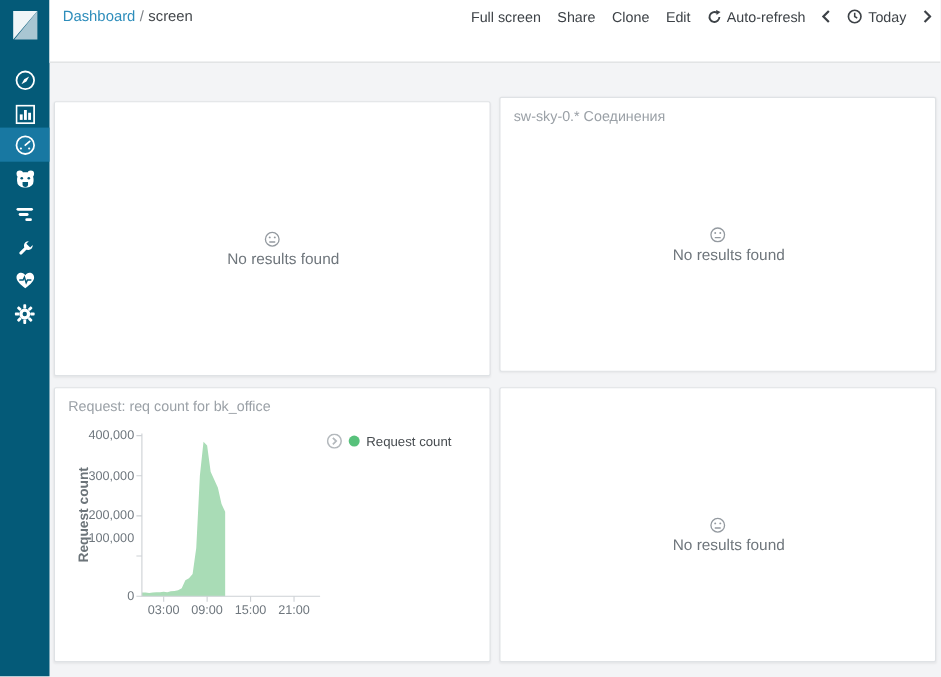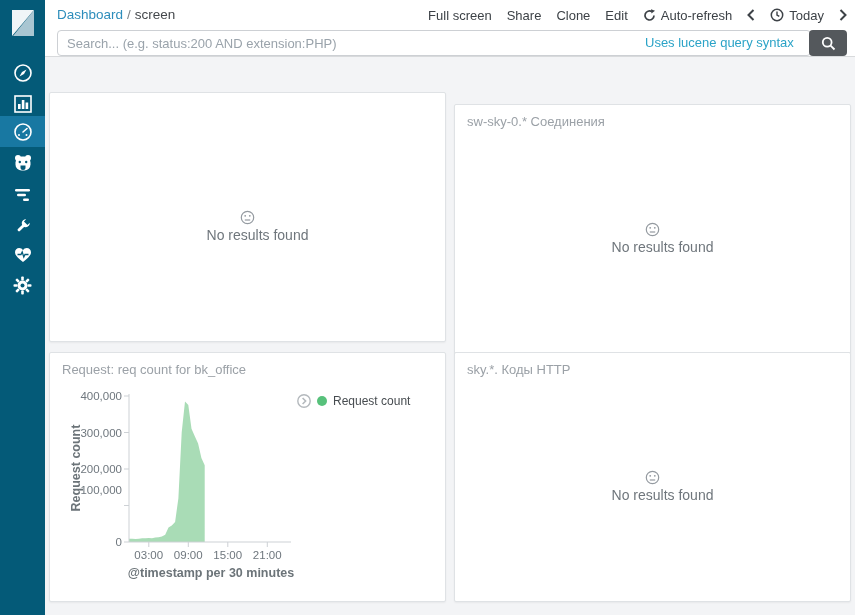--- a/index.html
+++ b/index.html
@@ -29,21 +29,21 @@
   
   #filterbar{position:absolute;left:45px;top:57px;width:810px;height:31px;background:#f3f4f6;}
   #add-filter{position:absolute;left:12px;top:8px;font-size:13px;color:#2d8dbb;cursor:pointer;}
   #add-filter .plus{color:#1ba9c9;font-weight:bold;margin-left:3px;}
 
   
   #grid{position:absolute;left:45px;top:88px;width:810px;height:527px;}
   .panel{position:absolute;width:397px;height:250px;background:#ffffff;border:1px solid #dfe2e5;border-radius:2px;box-sizing:border-box;box-shadow:0 1px 2px rgba(0,0,0,0.05);}
   .panel-title{position:absolute;left:12px;top:9px;right:10px;font-size:13px;color:#9ba1a7;white-space:nowrap;overflow:hidden;cursor:move;}
   #panel1{left:4px;top:4px;}
-  #panel2{left:409px;top:16px;}
+  #panel2{left:409px;top:0;}
   #panel3{left:4px;top:264px;}
   #panel4{left:409px;top:264px;}
   .no-results{position:absolute;left:0;right:0;top:0;bottom:0;display:flex;flex-direction:column;align-items:center;justify-content:center;padding-top:18px;}
   .no-results .msg{font-size:14px;color:#6f767c;margin-top:2px;margin-left:20px;}
 
   
   #chart{position:absolute;left:0;top:0;width:395px;height:248px;}
   #ylabel{position:absolute;left:26px;top:115px;transform:translate(-50%,-50%) rotate(-90deg);font-size:12.5px;font-weight:bold;color:#6c7479;white-space:nowrap;}
   #xlabel{position:absolute;left:161px;top:213px;transform:translateX(-50%);font-size:12.5px;font-weight:bold;color:#6c7479;white-space:nowrap;}
   .ytick{position:absolute;left:14px;width:58px;text-align:right;font-size:11.5px;color:#6f777e;}
@@ -168,30 +168,20 @@
         </svg>
         <span>Today</span>
       </span>
       <span class="menu-item">
         <svg width="8" height="12" viewBox="0 0 8 12">
           <polyline points="1.5,1 6.5,6 1.5,11" fill="none" stroke="#3d4247" stroke-width="2"></polyline>
         </svg>
       </span>
     </div>
 
-    <div id="search-row">
-      <input id="search-input" type="text" placeholder="Search... (e.g. status:200 AND extension:PHP)" style="">
-      <span id="lucene-hint">Uses lucene query syntax</span>
-      <button id="search-btn">
-        <svg width="15" height="15" viewBox="0 0 15 15">
-          <circle cx="6.2" cy="6.2" r="4.4" fill="none" stroke="#ffffff" stroke-width="1.8"></circle>
-          <line x1="9.6" y1="9.6" x2="13.5" y2="13.5" stroke="#ffffff" stroke-width="1.8"></line>
-        </svg>
-      </button>
-    </div>
   </div>
 
 
   <div id="grid">
 
     <div class="panel" id="panel1">
       <div class="no-results">
         <svg width="15" height="15" viewBox="0 0 15 15">
           <circle cx="7.5" cy="7.5" r="6.2" fill="none" stroke="#949aa0" stroke-width="1.2"></circle>
           <circle cx="5.2" cy="5.8" r="0.9" fill="#949aa0"></circle>
@@ -230,34 +220,32 @@
           <path id="area-path" d="M6.0 148.7 L9.3 148.7 L12.6 149.1 L15.9 148.7 L19.2 148.3 L22.5 148.3 L25.8 148.0 L29.0 148.3 L32.3 147.6 L35.6 147.3 L38.9 146.5 L42.2 144.7 L45.5 137.4 L48.8 135.6 L52.1 131.9 L55.4 108.2 L58.7 42.5 L62.0 11.5 L65.3 15.1 L68.5 38.8 L71.8 46.2 L75.1 53.4 L78.4 68.1 L81.7 75.3 L81.7 152 L6.0 152 Z" fill="#a9dcb6"></path>
           <path id="axis-path" d="M6 4 L6 152 L168 152" fill="none" stroke="#cdd1d5" stroke-width="1"></path>
           <path id="tick-path" d="M1 6.0 L6 6.0 M1 42.5 L6 42.5 M1 79.0 L6 79.0 M1 115.5 L6 115.5 M1 152.0 L6 152.0 M25.8 152 L25.8 157 M65.3 152 L65.3 157 M104.8 152 L104.8 157 M144.3 152 L144.3 157 " fill="none" stroke="#cdd1d5" stroke-width="1"></path>
         </svg>
         <div id="xticks">
             <span class="xtick" style="left: 98.75px;">03:00</span>
             <span class="xtick" style="left: 138.25px;">09:00</span>
             <span class="xtick" style="left: 177.75px;">15:00</span>
             <span class="xtick" style="left: 217.25px;">21:00</span>
           </div>
-        <div id="xlabel">@timestamp per 30 minutes</div>
         <div id="legend">
           <svg width="14" height="14" viewBox="0 0 14 14">
             <circle cx="7" cy="7" r="6.2" fill="none" stroke="#b4b9bd" stroke-width="1.4"></circle>
             <polyline points="5.6,4 8.6,7 5.6,10" fill="none" stroke="#b4b9bd" stroke-width="1.6"></polyline>
           </svg>
           <span id="legend-dot" style="background: rgb(87, 193, 123);"></span>
           <span id="legend-label">Request count</span>
         </div>
       </div>
     </div>
 
     <div class="panel" id="panel4">
-      <div class="panel-title">sky.*. Коды HTTP</div>
       <div class="no-results">
         <svg width="15" height="15" viewBox="0 0 15 15">
           <circle cx="7.5" cy="7.5" r="6.2" fill="none" stroke="#949aa0" stroke-width="1.2"></circle>
           <circle cx="5.2" cy="5.8" r="0.9" fill="#949aa0"></circle>
           <circle cx="9.8" cy="5.8" r="0.9" fill="#949aa0"></circle>
           <line x1="4.8" y1="10" x2="10.2" y2="10" stroke="#949aa0" stroke-width="1.2"></line>
         </svg>
         <div class="msg">No results found</div>
       </div>
     </div>

